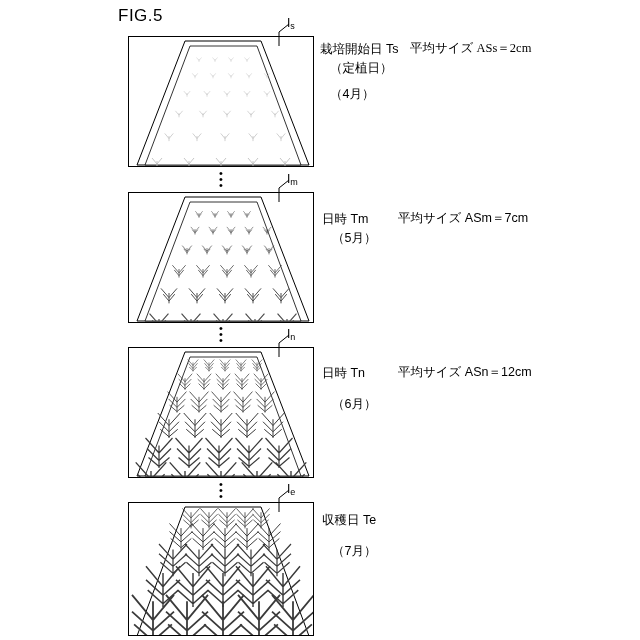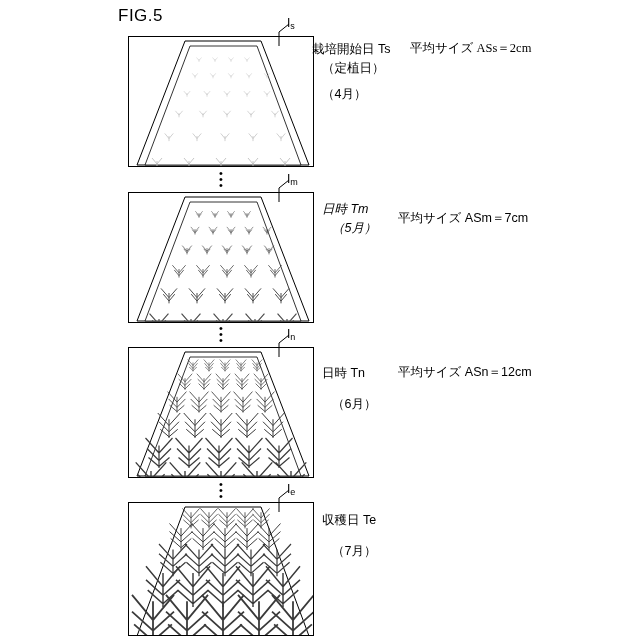--- a/index.html
+++ b/index.html
@@ -196,21 +196,21 @@
     </svg>
   </div>
 
   <div class="leader" style="left:277px; top:22px;">
     <svg class="leader-line" width="40" height="26" viewBox="0 0 40 26">
       <path d="M2,24 L2,10 L12,2" stroke="#000" fill="none" stroke-width="1"></path>
     </svg>
     <span class="lbl"><span>I</span><span class="sub">s</span></span>
   </div>
 
-  <div class="caption" style="left:312px; top:40px;">
+  <div class="caption" style="left:320px; top:40px;">
     <span>栽培開始日 Ts</span>
     <span class="row2">（定植日）</span>
     <span class="row2" style="margin-top:6px;">（4月）</span>
   </div>
   <div class="caption-right" style="left:410px; top:40px;font-family:Liberation Serif, serif;">平均サイズ ASs＝2cm</div>
 
   <div class="dots" style="left:216px; top:170px;">
     <span>•</span>
       <span>•</span>
       <span>•</span>
@@ -324,21 +324,21 @@
     </svg>
   </div>
 
   <div class="leader" style="left:277px; top:178px;">
     <svg class="leader-line" width="40" height="26" viewBox="0 0 40 26">
       <path d="M2,24 L2,10 L12,2" stroke="#000" fill="none" stroke-width="1"></path>
     </svg>
     <span class="lbl"><span>I</span><span class="sub">m</span></span>
   </div>
 
-  <div class="caption" style="left:322px; top:200px;font-style:italic;">
+  <div class="caption" style="left:322px; top:210px;">
     <span>日時 Tm</span>
     <span class="row2" style="margin-top:0;">（5月）</span>
   </div>
   <div class="caption-right" style="left:398px; top:210px;">平均サイズ ASm＝7cm</div>
 
   <div class="dots" style="left:216px; top:325px;">
     <span>•</span>
       <span>•</span>
       <span>•</span>
   </div>

